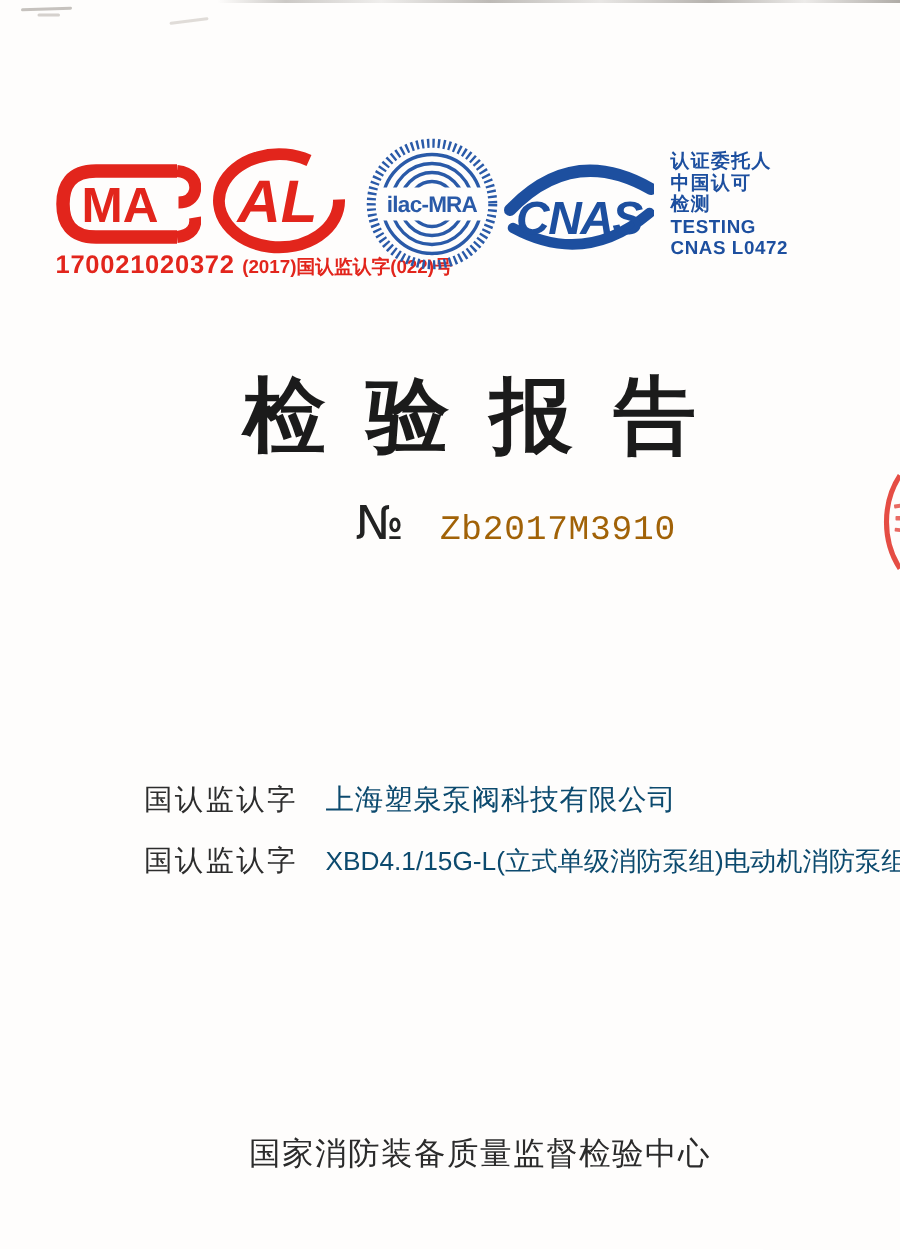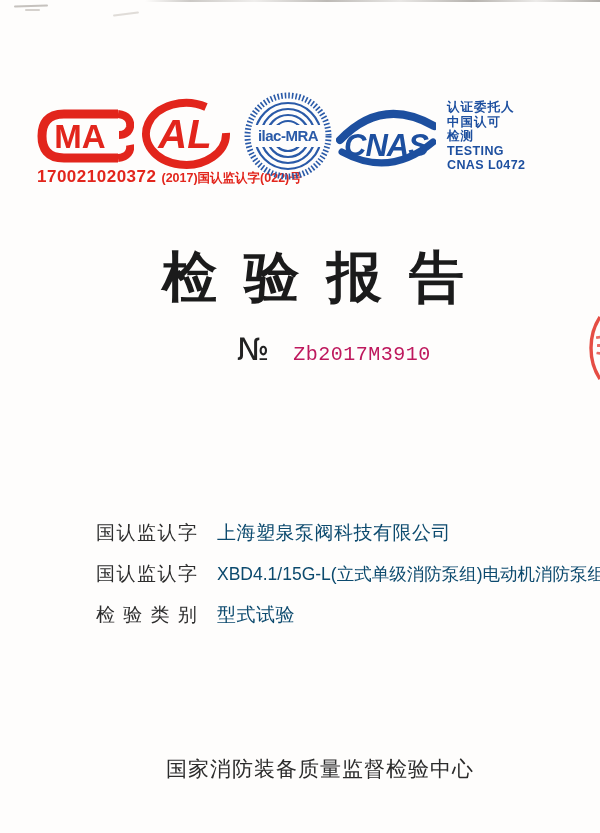--- a/index.html
+++ b/index.html
@@ -38,21 +38,21 @@
   svg text{font-family:"Liberation Sans",sans-serif;}
   
   .title{
     position:absolute;top:241px;left:0;width:100%;
     text-align:center;font-size:55px;font-weight:bold;color:#1b1b1b;
     letter-spacing:6px;white-space:pre;transform:translateX(16px);
   }
   
   .report-no{position:absolute;left:237px;top:331px;display:flex;align-items:baseline;}
   .no-symbol{font-size:31px;color:#222;font-family:"DejaVu Sans",sans-serif;}
-  .no-value{font-family:"Liberation Mono","DejaVu Sans Mono",monospace;font-size:20px;color:#be185d;margin-left:24px;letter-spacing:.5px;}
+  .no-value{font-family:"Liberation Mono","DejaVu Sans Mono",monospace;font-size:23px;color:#a16207;margin-left:24px;letter-spacing:.5px;}
   
   .stamp{position:absolute;right:-2px;top:315px;}
   
   .field-row{position:absolute;left:96px;white-space:nowrap;}
   .row-0{top:520px;}
   .row-1{top:561px;}
   .row-2{top:602px;}
   .field-label{display:inline-block;width:121px;font-size:19px;letter-spacing:1.5px;color:#2d2d2d;white-space:pre;vertical-align:baseline;}
   .field-value{font-size:19px;color:#0c4a6e;letter-spacing:.5px;}
   .row-1 .field-value{font-size:17.5px;letter-spacing:0;}
@@ -136,19 +136,16 @@
       <rect x="12.5" y="37" width="6" height="2.6" rx="0.5" transform="rotate(7 15 38)"></rect>
     </g>
   </svg>
 
   <div class="field-row row-0">
     <span class="field-label">国认监认字</span><span class="field-value">上海塑泉泵阀科技有限公司</span>
   </div>
   <div class="field-row row-1">
     <span class="field-label">国认监认字</span><span class="field-value">XBD4.1/15G-L(立式单级消防泵组)电动机消防泵组</span>
   </div>
-  <div class="field-row row-2">
-    <span class="field-label">检 验 类 别</span><span class="field-value">型式试验</span>
-  </div>
 
   <div class="footer">国家消防装备质量监督检验中心</div>
 
 </div>
 
 </body></html>

